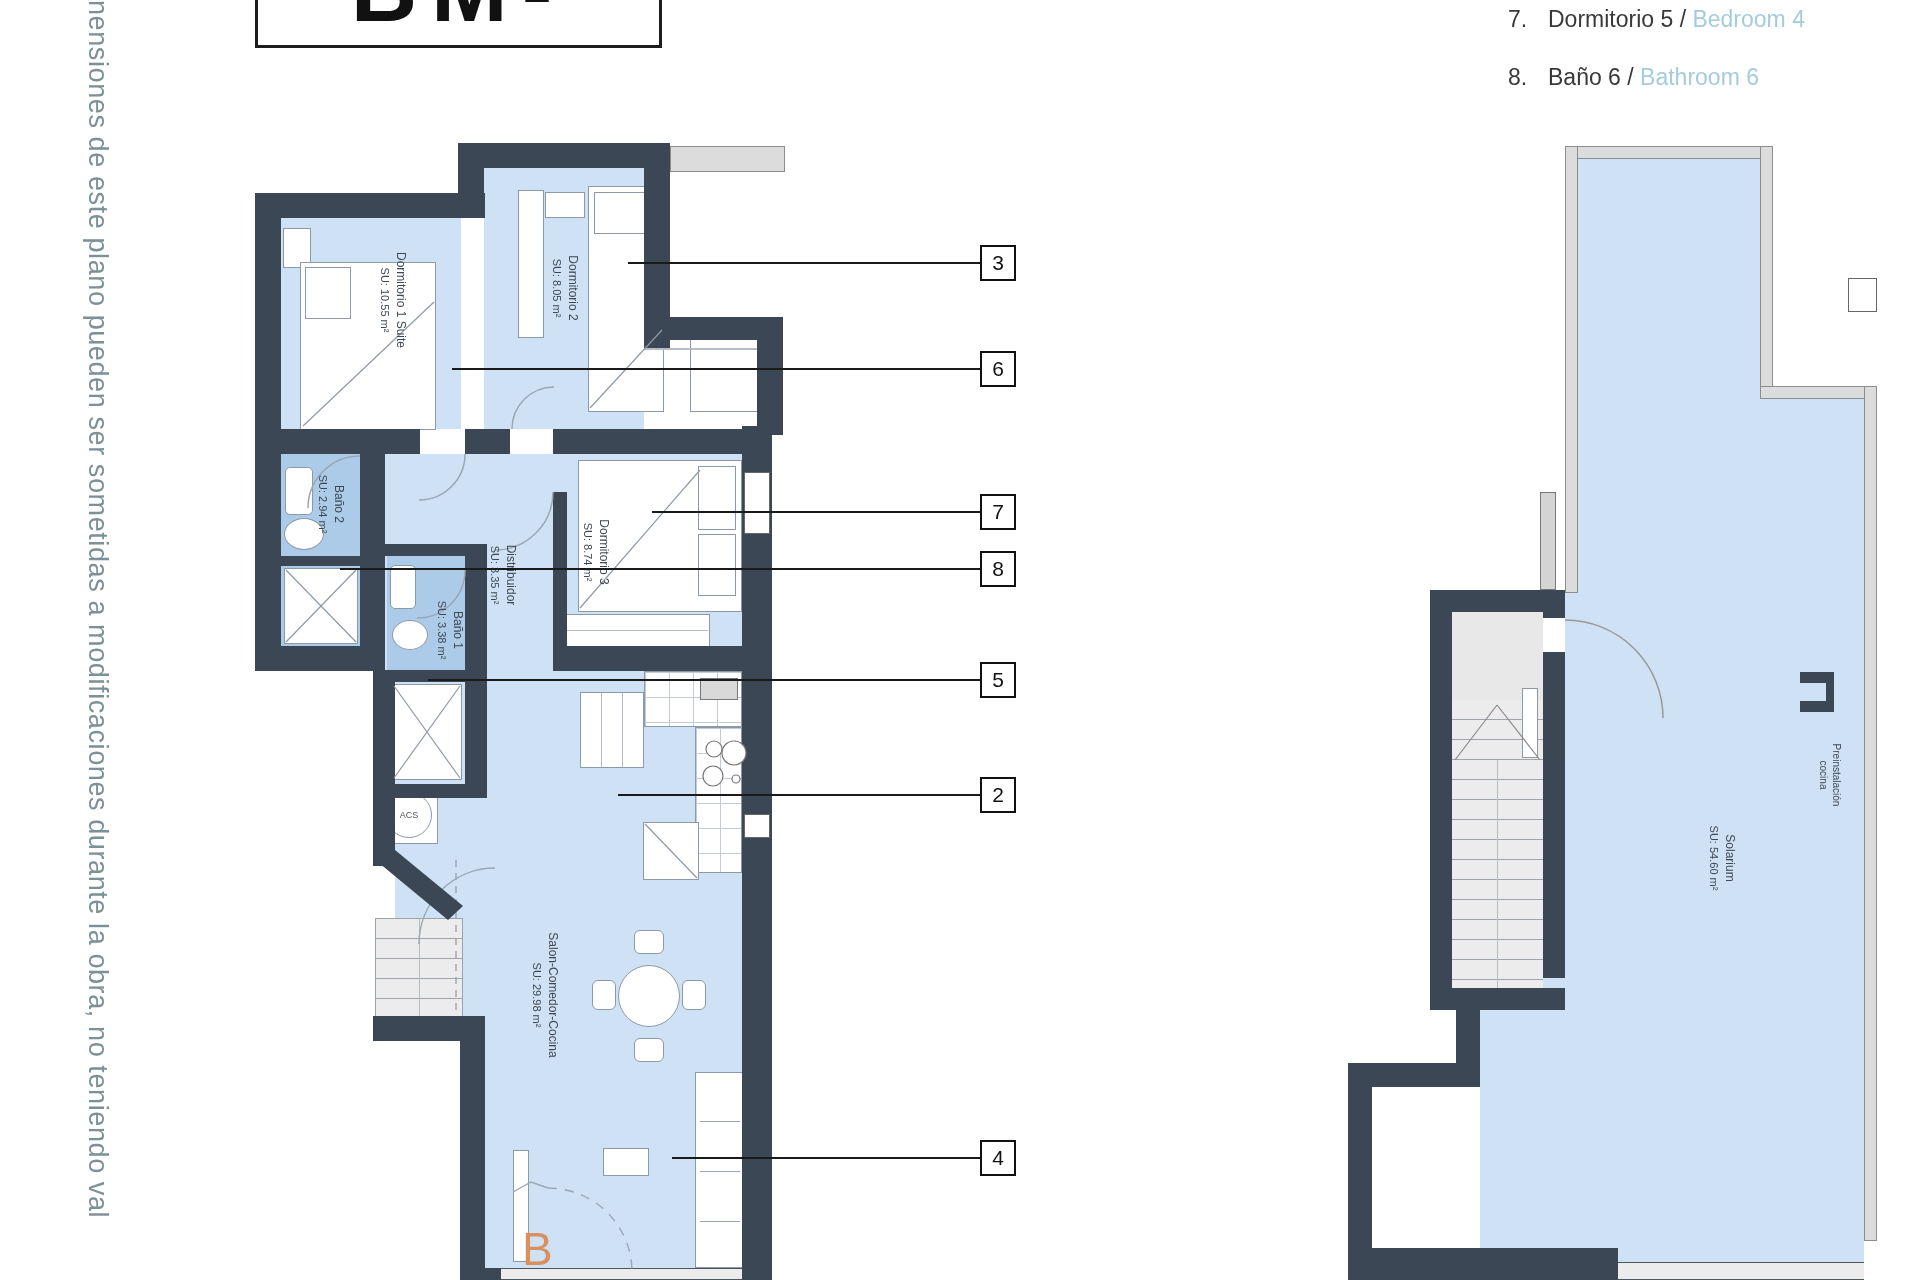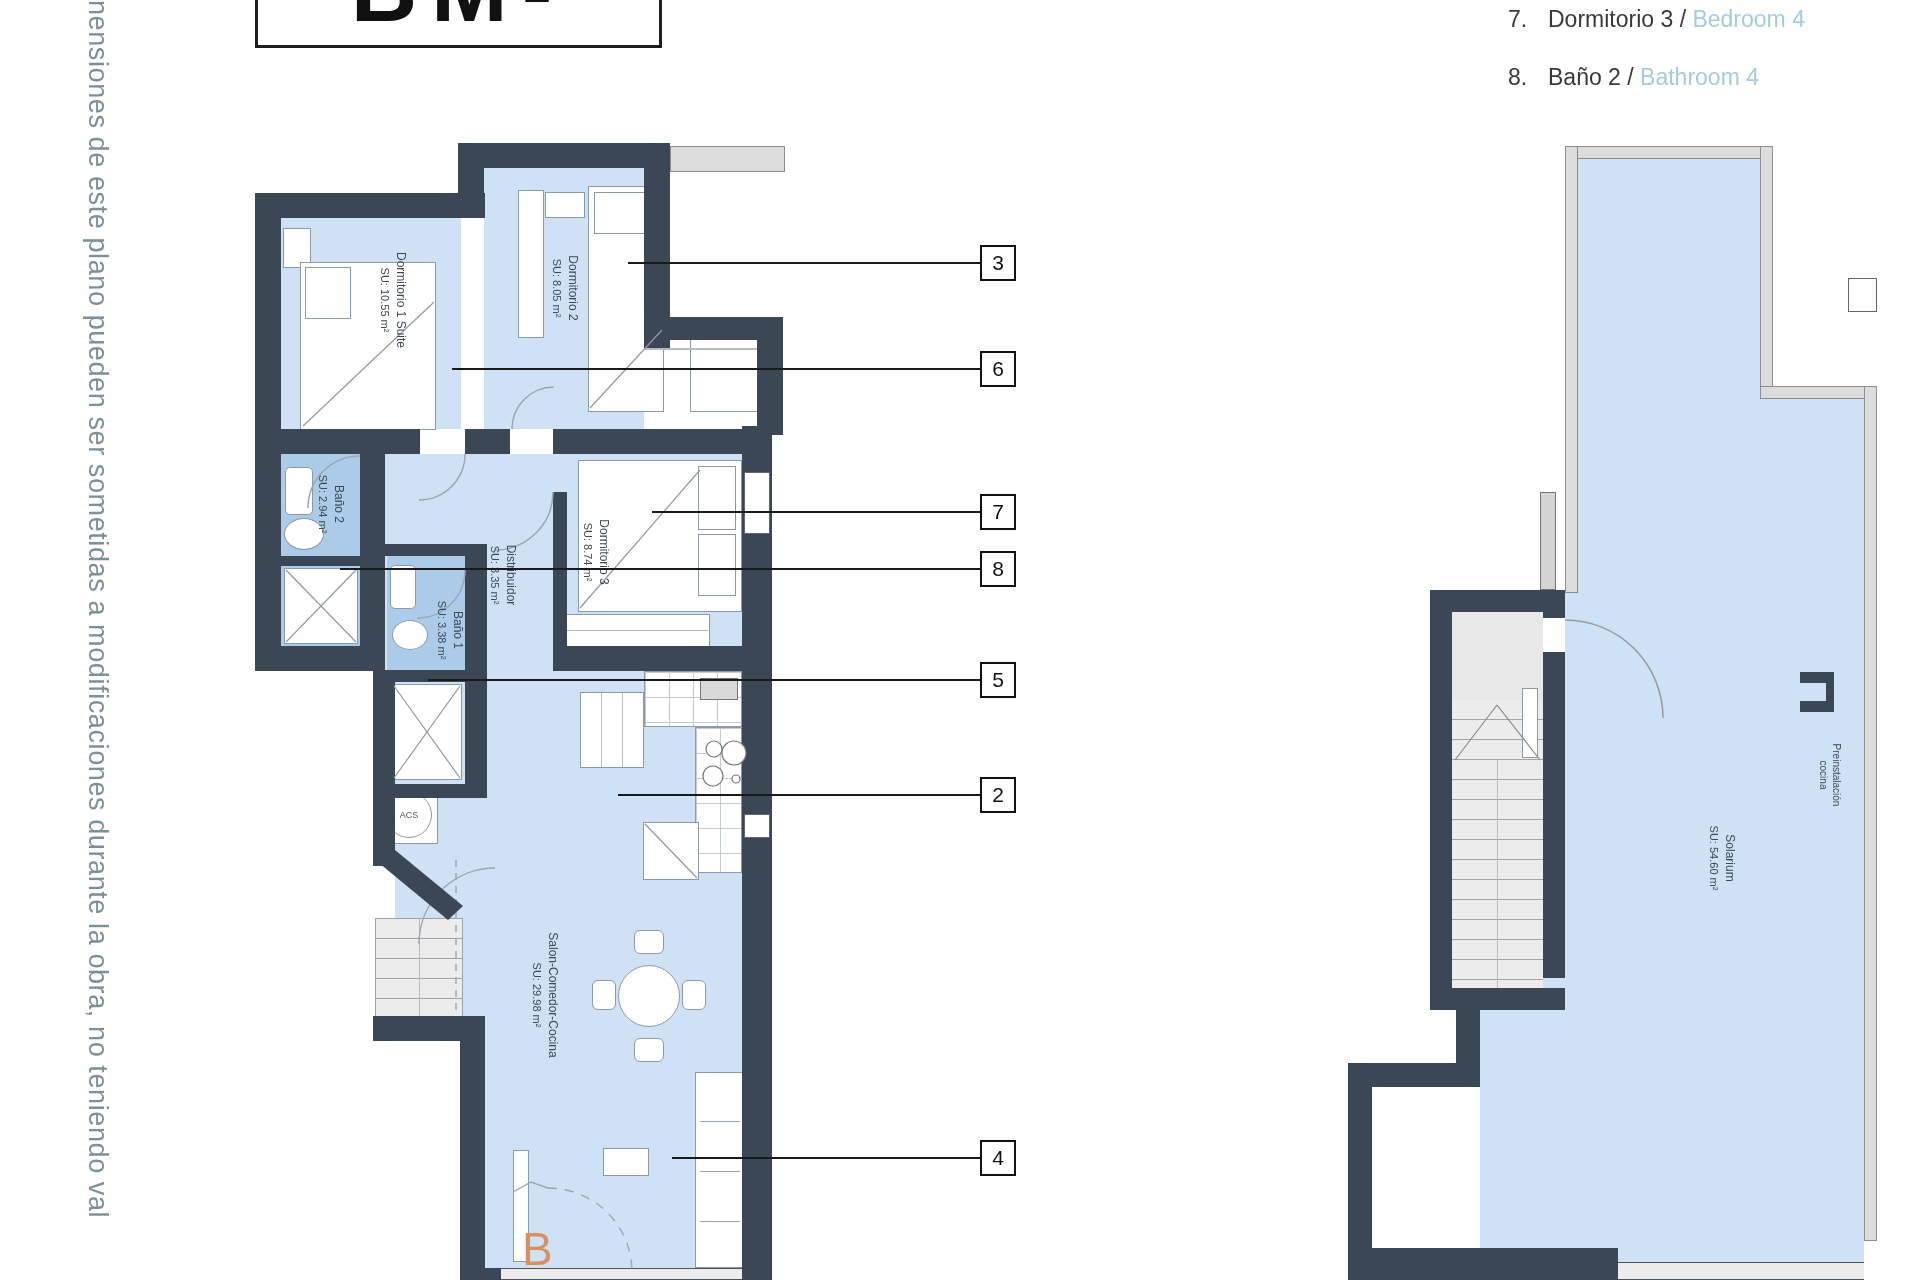--- a/index.html
+++ b/index.html
@@ -44,24 +44,24 @@
 </head>
 <body>
 
 <div class="margin-note">nensiones de este plano pueden ser sometidas a modificaciones durante la obra, no teniendo val</div>
 
 <div class="title-box">
   <span>BM-B</span>
 </div>
 
 <div class="legend-row" style="left:1508px;top:6px">
-  <span class="num">7.</span><span>Dormitorio 3 / </span><span class="en">Bedroom 4</span>
+  <span class="num">7.</span><span>Dormitorio 5 / </span><span class="en">Bedroom 4</span>
 </div>
 <div class="legend-row" style="left:1508px;top:64px">
-  <span class="num">8.</span><span>Baño 2 / </span><span class="en">Bathroom 4</span>
+  <span class="num">8.</span><span>Baño 6 / </span><span class="en">Bathroom 6</span>
 </div>
 
 <div class="fill" style="left:281px;top:218px;width:180px;height:211px"></div>
 <div class="fill" style="left:484px;top:168px;width:160px;height:261px"></div>
 <div class="fill" style="left:281px;top:454px;width:461px;height:217px"></div>
 <div class="fill" style="left:395px;top:671px;width:347px;height:345px"></div>
 <div class="fill" style="left:485px;top:1016px;width:257px;height:264px"></div>
 <div class="bath" style="left:281px;top:454px;width:79px;height:192px"></div>
 <div class="bath" style="left:387px;top:556px;width:78px;height:114px"></div>
 

